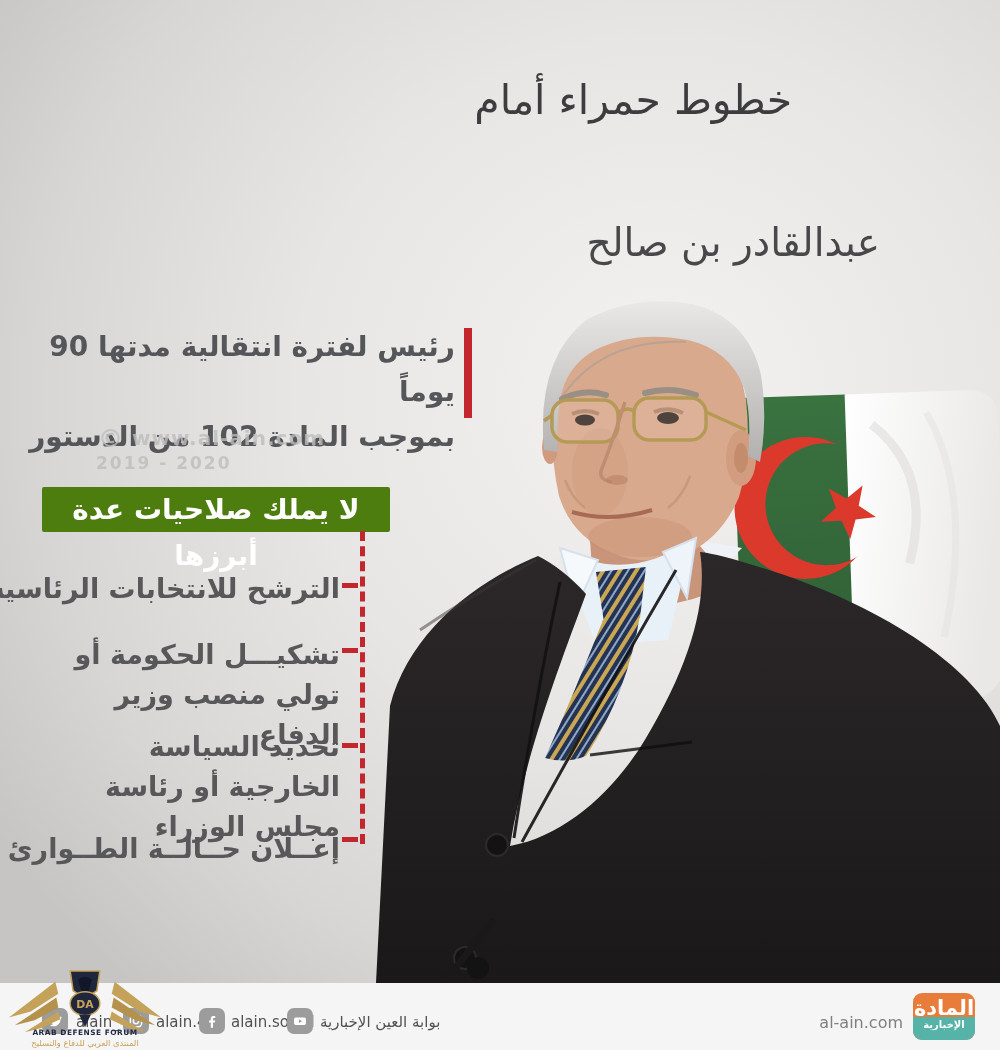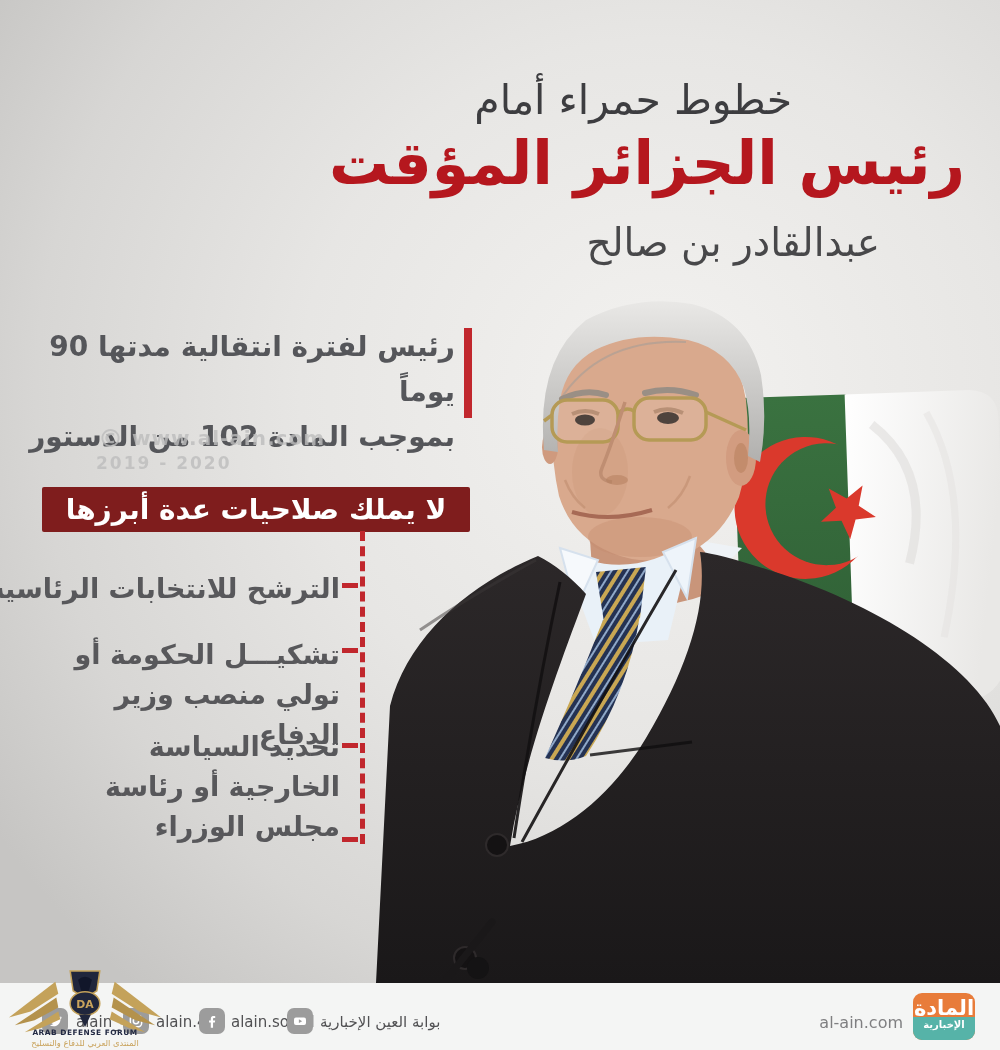--- a/index.html
+++ b/index.html
@@ -16,21 +16,21 @@
   
   .intro-bar{position:absolute;left:464px;top:328px;width:8px;height:90px;background:#c1272d;}
   .intro-text{position:absolute;top:324px;right:545px;width:430px;text-align:right;
     font-size:28px;font-weight:bold;color:#55565a;line-height:45px;}
   
   .watermark{position:absolute;left:62px;top:424px;color:#bdbdbd;opacity:.8;}
   .wm1{font-size:20px;font-weight:bold;letter-spacing:1px;margin-left:36px;}
   .wm-c{font-size:25px;vertical-align:-2px;}
   .wm2{font-size:17px;font-weight:bold;margin-left:34px;letter-spacing:2px;}
   
-  .banner{position:absolute;left:42px;top:487px;width:428px;height:45px;background:#7f1d1d;
+  .banner{position:absolute;left:42px;top:487px;width:348px;height:45px;background:#4d7c0f;
     color:#fff;font-size:28px;font-weight:bold;text-align:center;line-height:46px;border-radius:2px;}
   
   .dashline{position:absolute;left:360px;top:531px;height:313px;width:0;border-left:5px dashed #c1272d;}
   .conn{position:absolute;left:342px;width:16px;height:5px;background:#c1272d;}
   .conn1{top:583px}.conn2{top:648px}.conn3{top:743px}.conn4{top:837px}
   
   .item{position:absolute;right:660px;text-align:right;font-size:27px;font-weight:bold;
     color:#58585b;line-height:40px;}
   .item1{top:569px;white-space:nowrap;}
   .item2{top:635px;width:295px;}
@@ -161,21 +161,20 @@
       <circle cx="465" cy="958" r="11" fill="#141213" stroke="#2e2a2b" stroke-width="2"></circle>
 
       <g>
         <path d="M438 990 L492 922" stroke="#1a1819" stroke-width="7" stroke-linecap="round"></path>
         <circle cx="478" cy="968" r="11" fill="#141314"></circle>
       </g>
     </g>
   </svg>
 
   <div class="kicker" dir="rtl">خطوط حمراء أمام</div>
-  <h1 class="title" dir="rtl">رئيس الجزائر المؤقت</h1>
   <div class="subtitle" dir="rtl">عبدالقادر بن صالح</div>
 
   <div class="intro-bar"></div>
   <div class="intro-text" dir="rtl">
     <div>رئيس لفترة انتقالية مدتها 90 يوماً</div>
     <div>بموجب المادة 102 من الدستور</div>
   </div>
 
   <div class="watermark">
     <div class="wm1"><span class="wm-c">©</span>
@@ -187,20 +186,21 @@
 
   <div class="dashline"></div>
   <div class="conn conn1"></div>
   <div class="conn conn2"></div>
   <div class="conn conn3"></div>
   <div class="conn conn4"></div>
 
   <div class="item item1" dir="rtl">الترشح للانتخابات الرئاسية</div>
   <div class="item item2" dir="rtl">تشكيـــل الحكومة أو تولي منصب وزير الدفاع</div>
   <div class="item item3" dir="rtl">تحديد السياسة الخارجية أو رئاسة مجلس الوزراء</div>
+  <div class="item item4" dir="rtl">إعــلان حــالــة الطــوارئ</div>
 
   <footer class="footer">
     <span class="sicon i-tw">
       <svg viewBox="0 0 24 24">
           <path fill="#fff" d="M21 7c-.6.3-1.3.5-2 .6.7-.4 1.3-1.1 1.5-1.9-.7.4-1.4.7-2.2.9A3.3 3.3 0 0 0 12.6 9c0 .3 0 .5.1.8-2.8-.1-5.2-1.5-6.8-3.5-.3.5-.4 1.1-.4 1.7 0 1.1.6 2.2 1.5 2.8-.5 0-1-.2-1.5-.4v.1c0 1.6 1.1 3 2.7 3.3-.3.1-.6.1-.9.1l-.6-.1c.4 1.3 1.6 2.3 3.1 2.3a6.7 6.7 0 0 1-4.9 1.4A9.4 9.4 0 0 0 10 19c6.1 0 9.4-5 9.4-9.4v-.4c.6-.5 1.2-1 1.6-1.7z"></path>
         </svg>
     </span>
     <span class="handle h-tw">alain_4u</span>
 
     <span class="sicon i-ig">

